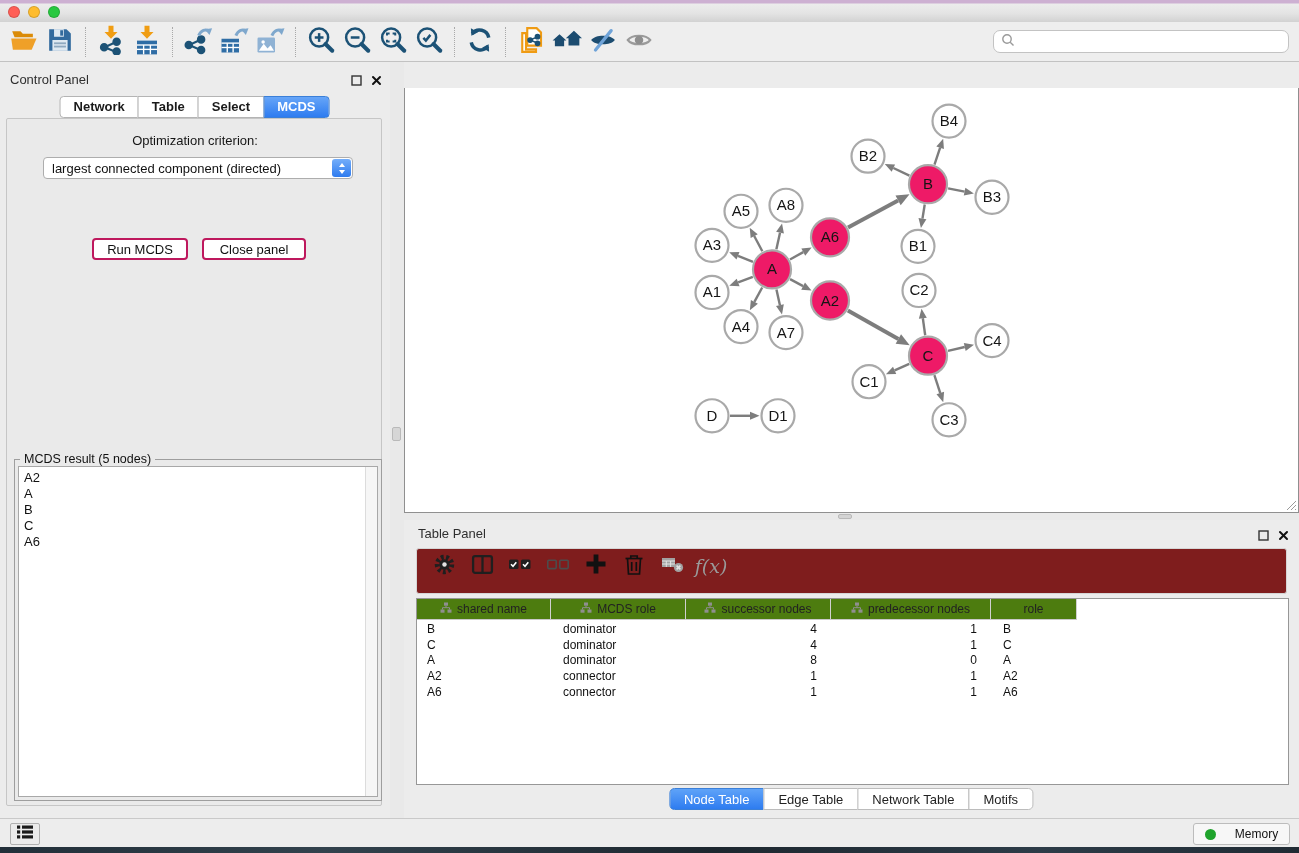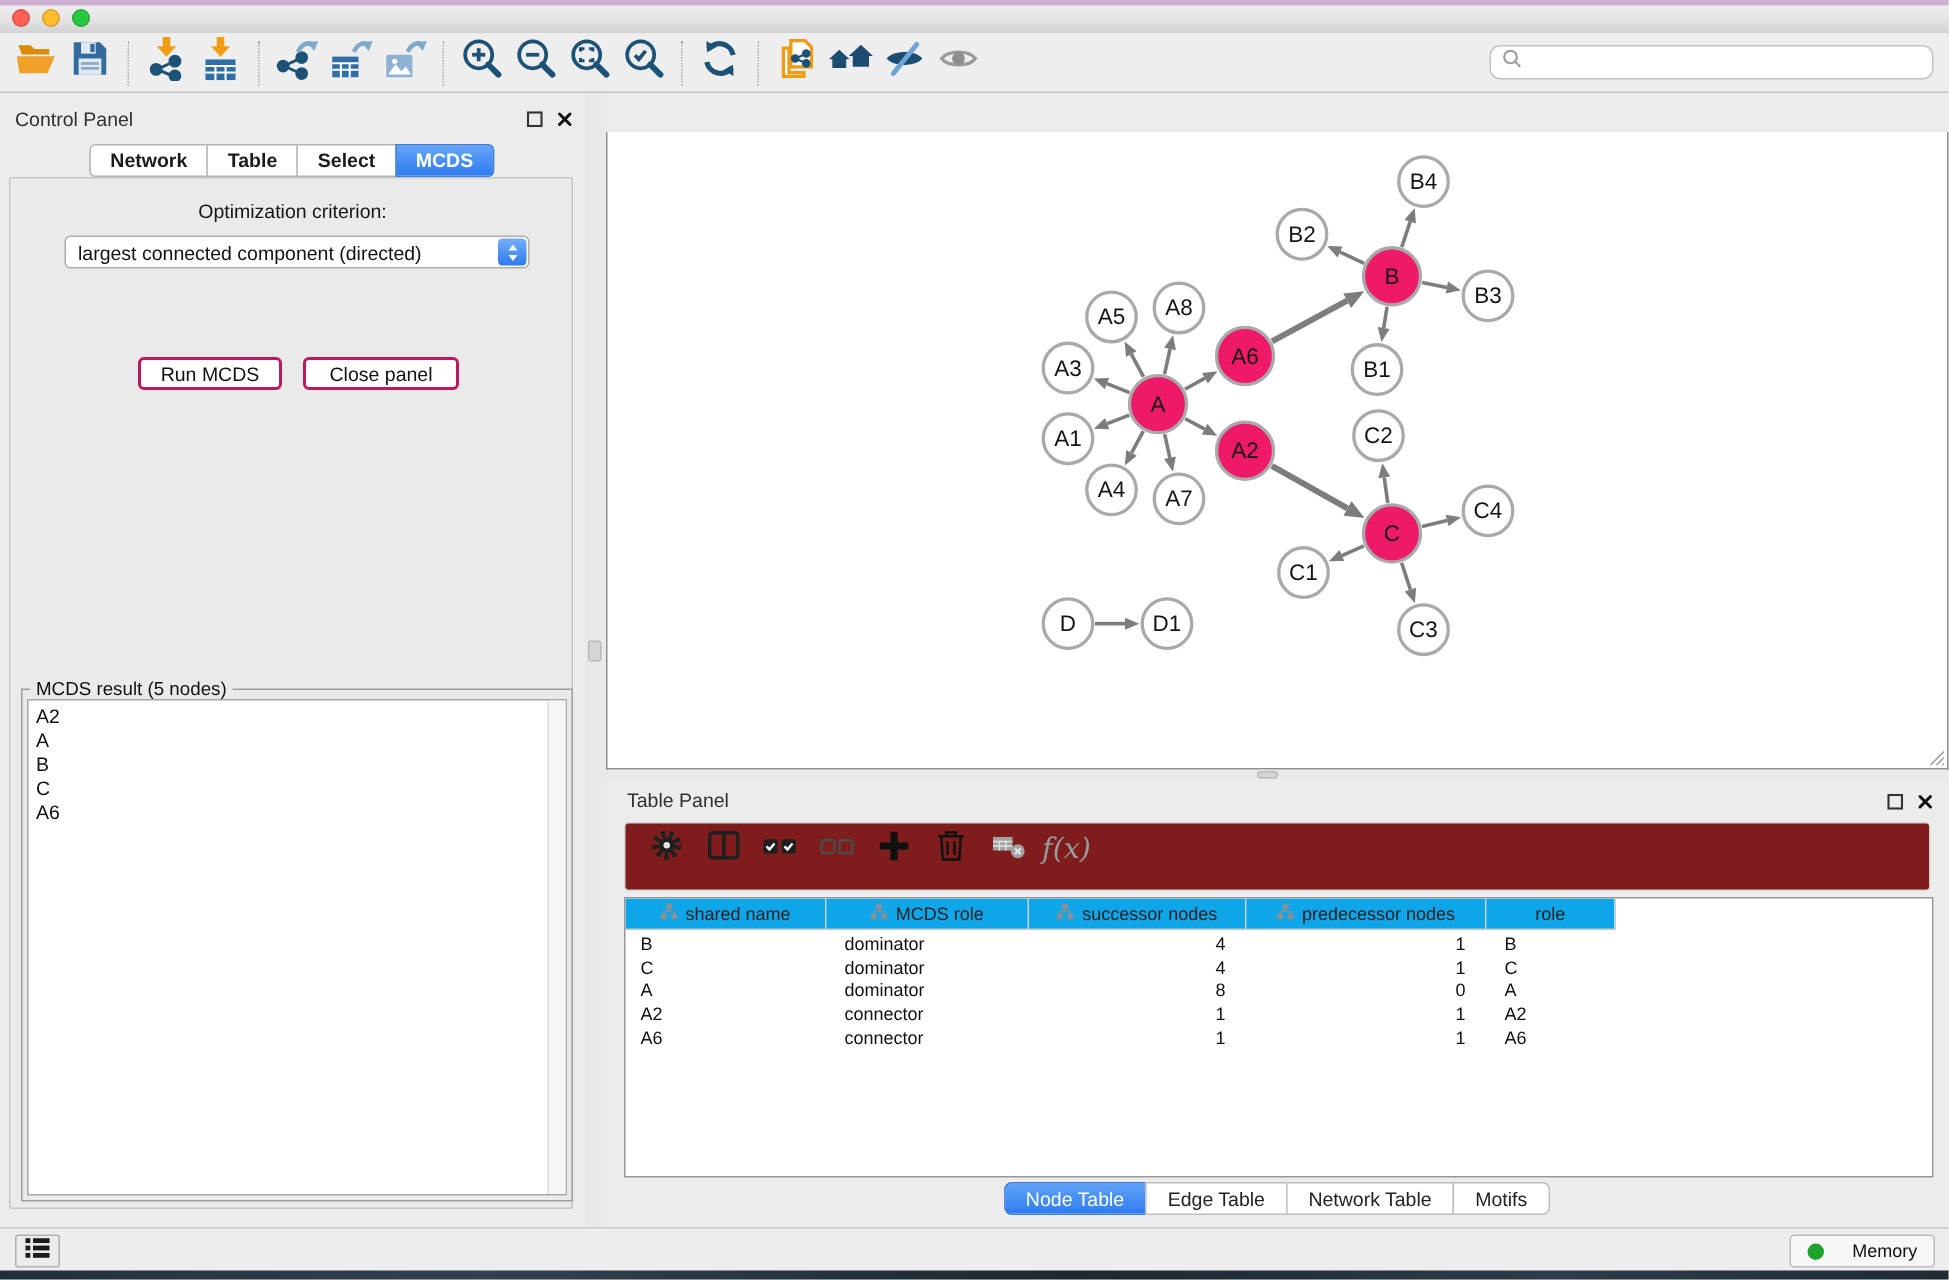--- a/index.html
+++ b/index.html
@@ -91,21 +91,21 @@
   #tp-icons{right:10px;top:7px;}
   #tp-toolbar{
     position:absolute;left:12px;top:28px;width:871px;height:46px;background:#7f1d1d;border:1px solid #d5d5d5;
     border-radius:3px;box-sizing:border-box;display:flex;align-items:flex-start;padding-left:10px;gap:4px;
   }
   .tpbtn{width:34px;height:34px;display:flex;align-items:center;justify-content:center;}
   .fx{font-family:"DejaVu Serif",serif;font-style:italic;font-size:19px;color:#9a9a9a;padding-left:2px;}
   #tp-table{position:absolute;left:12px;top:78px;width:873px;height:187px;background:#fff;border:1px solid #979797;box-sizing:border-box;overflow:hidden;}
   #tp-thead{position:absolute;left:0;top:0;height:21px;width:100%;}
   .hcell{
-    position:absolute;top:0;height:21px;background:#0ea5e9;border-right:1px solid #d0d0d0;border-bottom:1px solid #c9c9c9;
+    position:absolute;top:0;height:21px;background:#4d7c0f;border-right:1px solid #d0d0d0;border-bottom:1px solid #c9c9c9;
     box-sizing:border-box;display:flex;align-items:center;justify-content:center;gap:5px;font-size:12px;color:#222;
   }
   #tp-tbody{position:absolute;left:0;top:23px;right:0;}
   .trow{position:relative;height:15.7px;}
   .tcell{position:absolute;top:0;height:15.7px;font-size:12px;color:#111;line-height:15.7px;white-space:nowrap;}
   #tp-tabs{position:absolute;left:50%;transform:translateX(-50%);top:268px;display:flex;height:22px;}
   .btab{height:22px;line-height:22px;padding:0 14px;background:#fff;border:1px solid #bcbcbc;margin-left:-1px;font-size:13px;color:#222;white-space:nowrap;box-sizing:border-box;}
   .btab:first-child{border-radius:5px 0 0 5px;}
   .btab:last-child{border-radius:0 5px 5px 0;}
   .btab.active{background:linear-gradient(#5fa3f8,#2e7cf0);color:#fff;border-color:#3a7fd8;}

